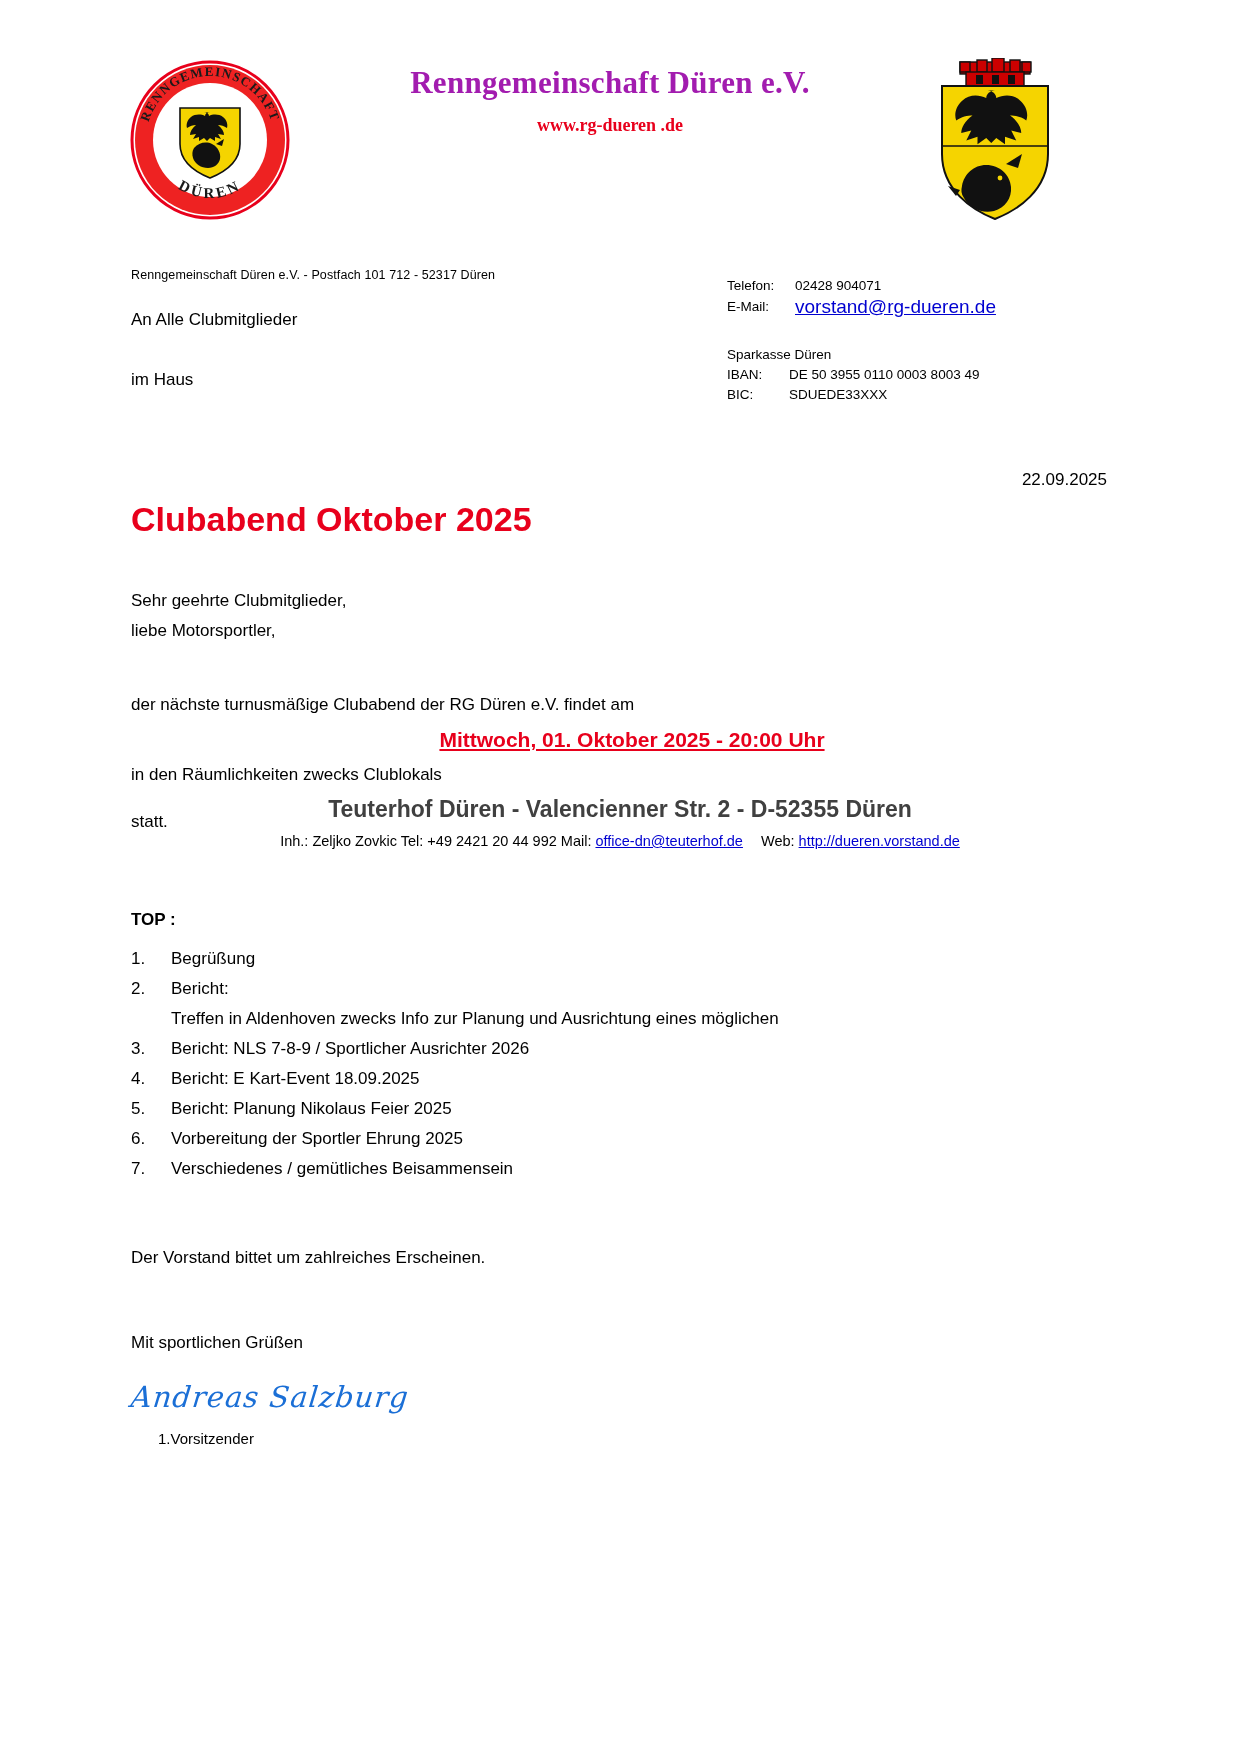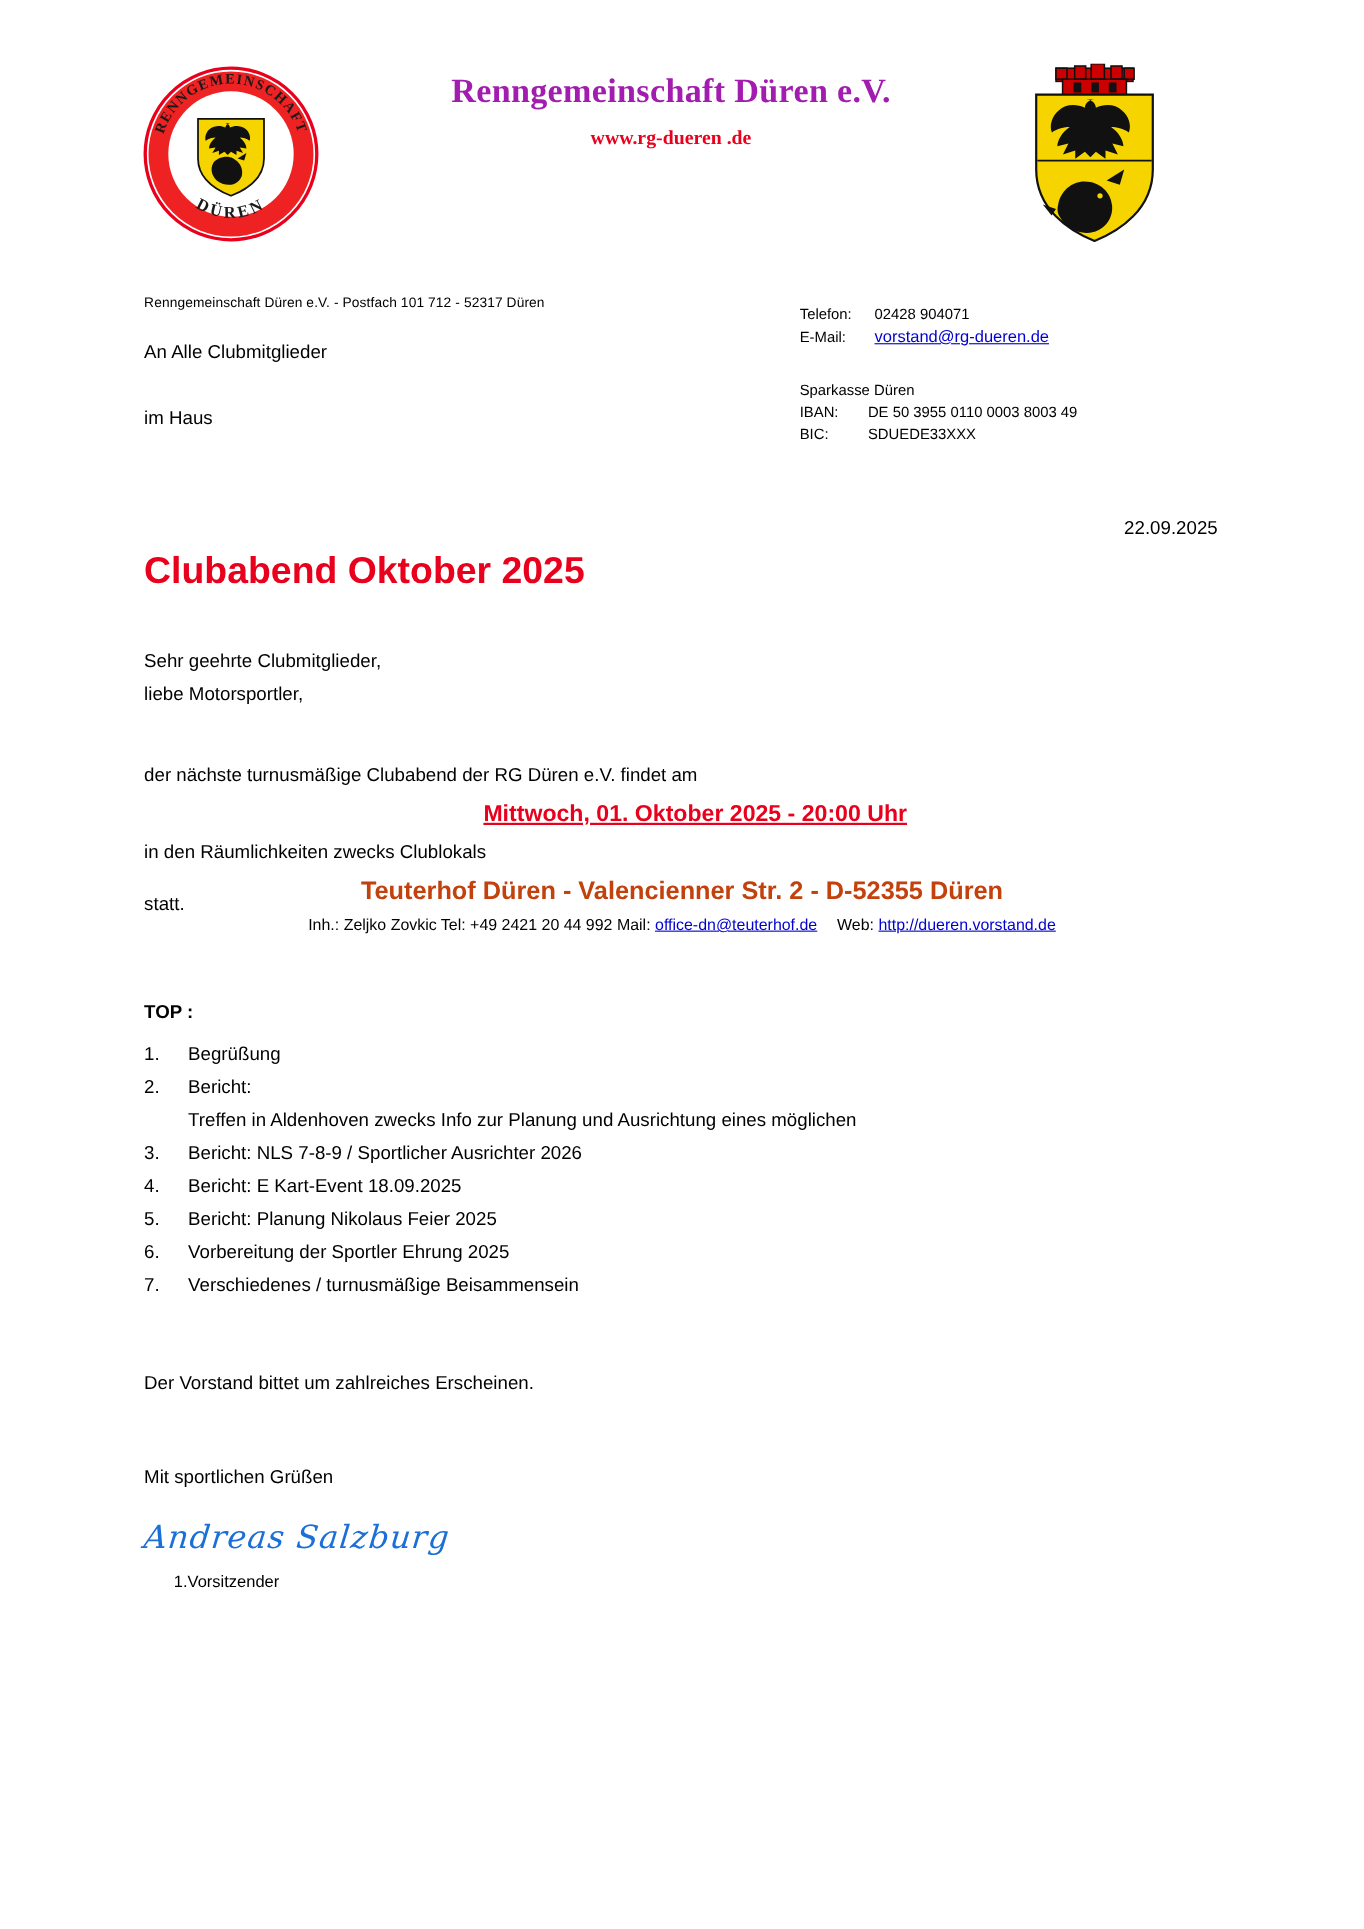--- a/index.html
+++ b/index.html
@@ -98,21 +98,21 @@
   .contact-row {
     display: flex;
   }
   .contact-row .lbl {
     width: 68px;
     flex: none;
   }
   .mail-link {
     color: #0000d0;
     text-decoration: underline;
-    font-size: 15px;
+    font-size: 19px;
   }
   .bank-box {
     position: absolute;
     left: 727px;
     top: 345px;
     font-size: 13.5px;
     line-height: 20px;
   }
   .bank-row {
     display: flex;
@@ -175,21 +175,21 @@
   }
 
   .venue {
     position: absolute;
     left: 0;
     right: 0;
     top: 796px;
     text-align: center;
     font-size: 23px;
     font-weight: bold;
-    color: #c2410c;
+    color: #404040;
   }
 
   .venue-info {
     position: absolute;
     left: 0;
     right: 0;
     top: 833px;
     text-align: center;
     font-size: 14.5px;
     color: #000;
@@ -424,21 +424,21 @@
     <div class="agenda-item">
       <span class="num">5.</span>
       <span class="txt">Bericht: Planung Nikolaus Feier 2025</span>
     </div>
     <div class="agenda-item">
       <span class="num">6.</span>
       <span class="txt">Vorbereitung der Sportler Ehrung 2025</span>
     </div>
     <div class="agenda-item">
       <span class="num">7.</span>
-      <span class="txt">Verschiedenes / turnusmäßige Beisammensein</span>
+      <span class="txt">Verschiedenes / gemütliches Beisammensein</span>
     </div>
   </div>
 
   <div class="closing-1">Der Vorstand bittet um zahlreiches Erscheinen.</div>
   <div class="closing-2">Mit sportlichen Grüßen</div>
 
   <div class="signature">Andreas Salzburg</div>
   <div class="sig-role">1.Vorsitzender</div>
 
 </div>

